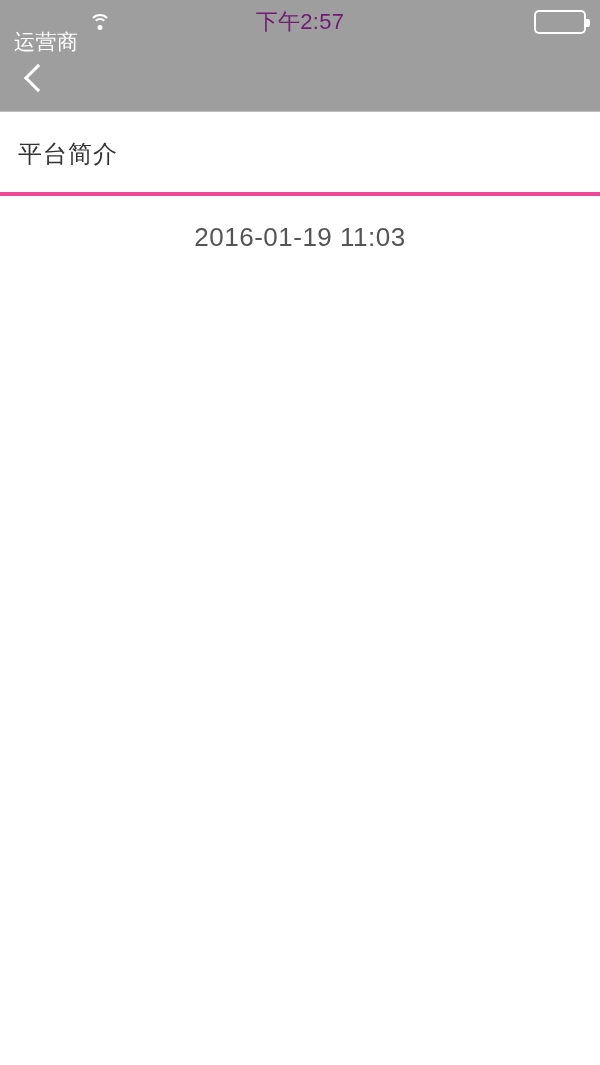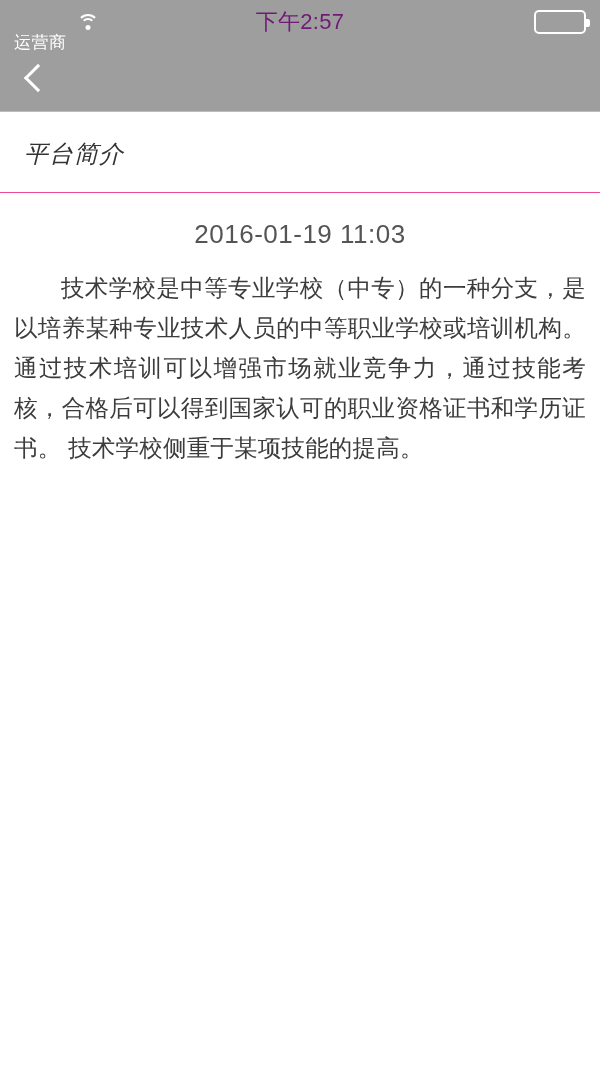--- a/index.html
+++ b/index.html
@@ -32,21 +32,21 @@
     color: #ffffff;
     font-size: 21px;
   }
   .status-left {
     display: flex;
     align-items: center;
     gap: 10px;
     min-width: 170px;
   }
   .carrier {
-    font-size: 17px;
+    font-size: 21px;
     color: #ffffff;
     letter-spacing: 0.5px;
     margin-top: 40px;
   }
   .wifi-icon {
     display: inline-block;
     width: 22px;
     height: 18px;
     position: relative;
   }
@@ -135,24 +135,23 @@
     transform: rotate(45deg);
   }
 
   
   .content {
     background: #ffffff;
   }
   .page-title {
     font-size: 24px;
     color: #333333;
-    padding: 26px 18px 22px 24px;
-    border-bottom: 1px solid #ec4899;
+    padding: 26px 18px 22px 18px;
+    border-bottom: 4px solid #ec4899;
     letter-spacing: 1px;
-    font-style: italic;
   }
   .timestamp {
     text-align: center;
     font-size: 26px;
     color: #555555;
     padding: 26px 0 18px 0;
     letter-spacing: 0.5px;
   }
   .article {
     padding: 0 14px 0 14px;
@@ -190,17 +189,16 @@
   </div>
 
   <div class="nav-bar">
     <div class="back-chevron"></div>
   </div>
 
   <div class="content">
     <div class="page-title">平台简介</div>
     <div class="timestamp">2016-01-19 11:03</div>
     <div class="article">
-      <p>技术学校是中等专业学校（中专）的一种分支，是以培养某种专业技术人员的中等职业学校或培训机构。通过技术培训可以增强市场就业竞争力，通过技能考核，合格后可以得到国家认可的职业资格证书和学历证书。 技术学校侧重于某项技能的提高。</p>
     </div>
   </div>
 
 </div>
 
 </body></html>

